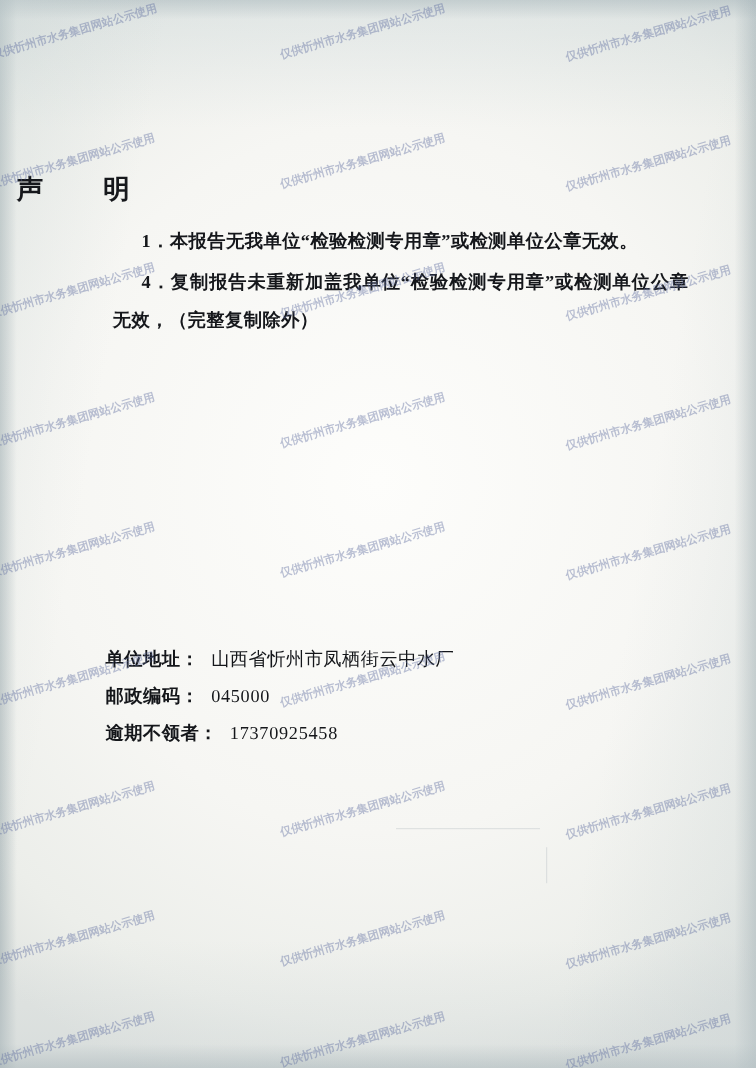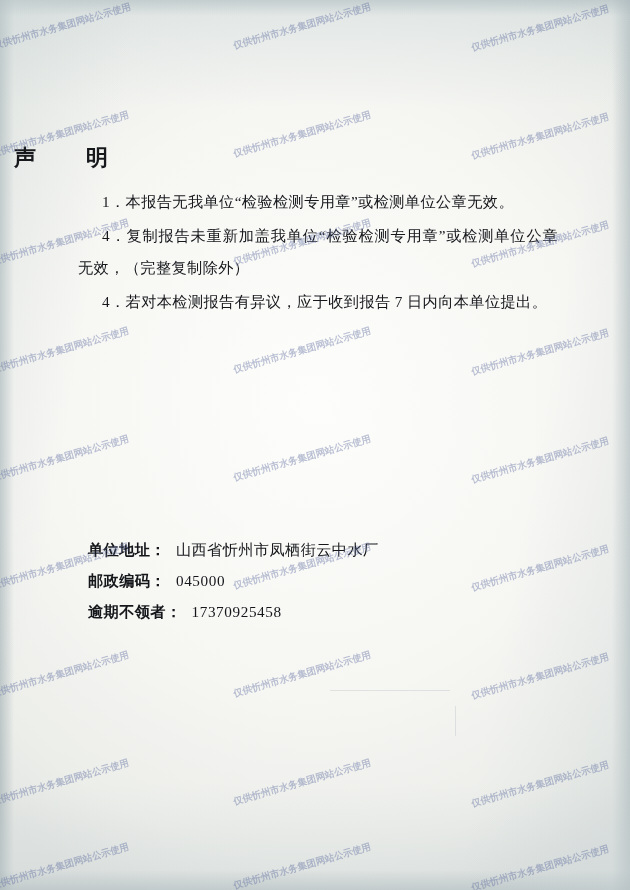--- a/index.html
+++ b/index.html
@@ -84,22 +84,23 @@
     font-weight: bold;
     letter-spacing: 14px;
     text-indent: 14px;
     color: #16181c;
     font-family: "Liberation Serif", serif;
   }
 
   .clauses {
     position: absolute;
     top: 186px;
-    left: 78px;
+    left: 94px;
     width: 480px;
+    font-weight: bold;
   }
   .clause {
     font-size: 15.2px;
     line-height: 32px;
     color: #15171b;
     text-align: justify;
     margin-bottom: 2px;
     text-indent: 24px;
     letter-spacing: 0.4px;
   }
@@ -167,21 +168,20 @@
   <div class="artifact" style="left:330px; top:690px; width:120px; height:1px;"></div>
   <div class="artifact" style="left:455px; top:706px; width:1px; height:30px;"></div>
 
   <div id="content">
 
     <div class="doc-title">声　明</div>
 
     <div class="clauses">
       <div class="clause">1．本报告无我单位“检验检测专用章”或检测单位公章无效。</div>
       <div class="clause">4．复制报告未重新加盖我单位“检验检测专用章”或检测单位公章无效，（完整复制除外）</div>
-      <div class="clause">4．若对本检测报告有异议，应于收到报告 7 日内向本单位提出。</div>
     </div>
 
     <div class="contact-block">
       <div class="contact-row">
         <span>单位地址：</span><span class="val">山西省忻州市凤栖街云中水厂</span>
       </div>
       <div class="contact-row">
         <span>邮政编码：</span><span class="val ascii">045000</span>
       </div>
       <div class="contact-row">

